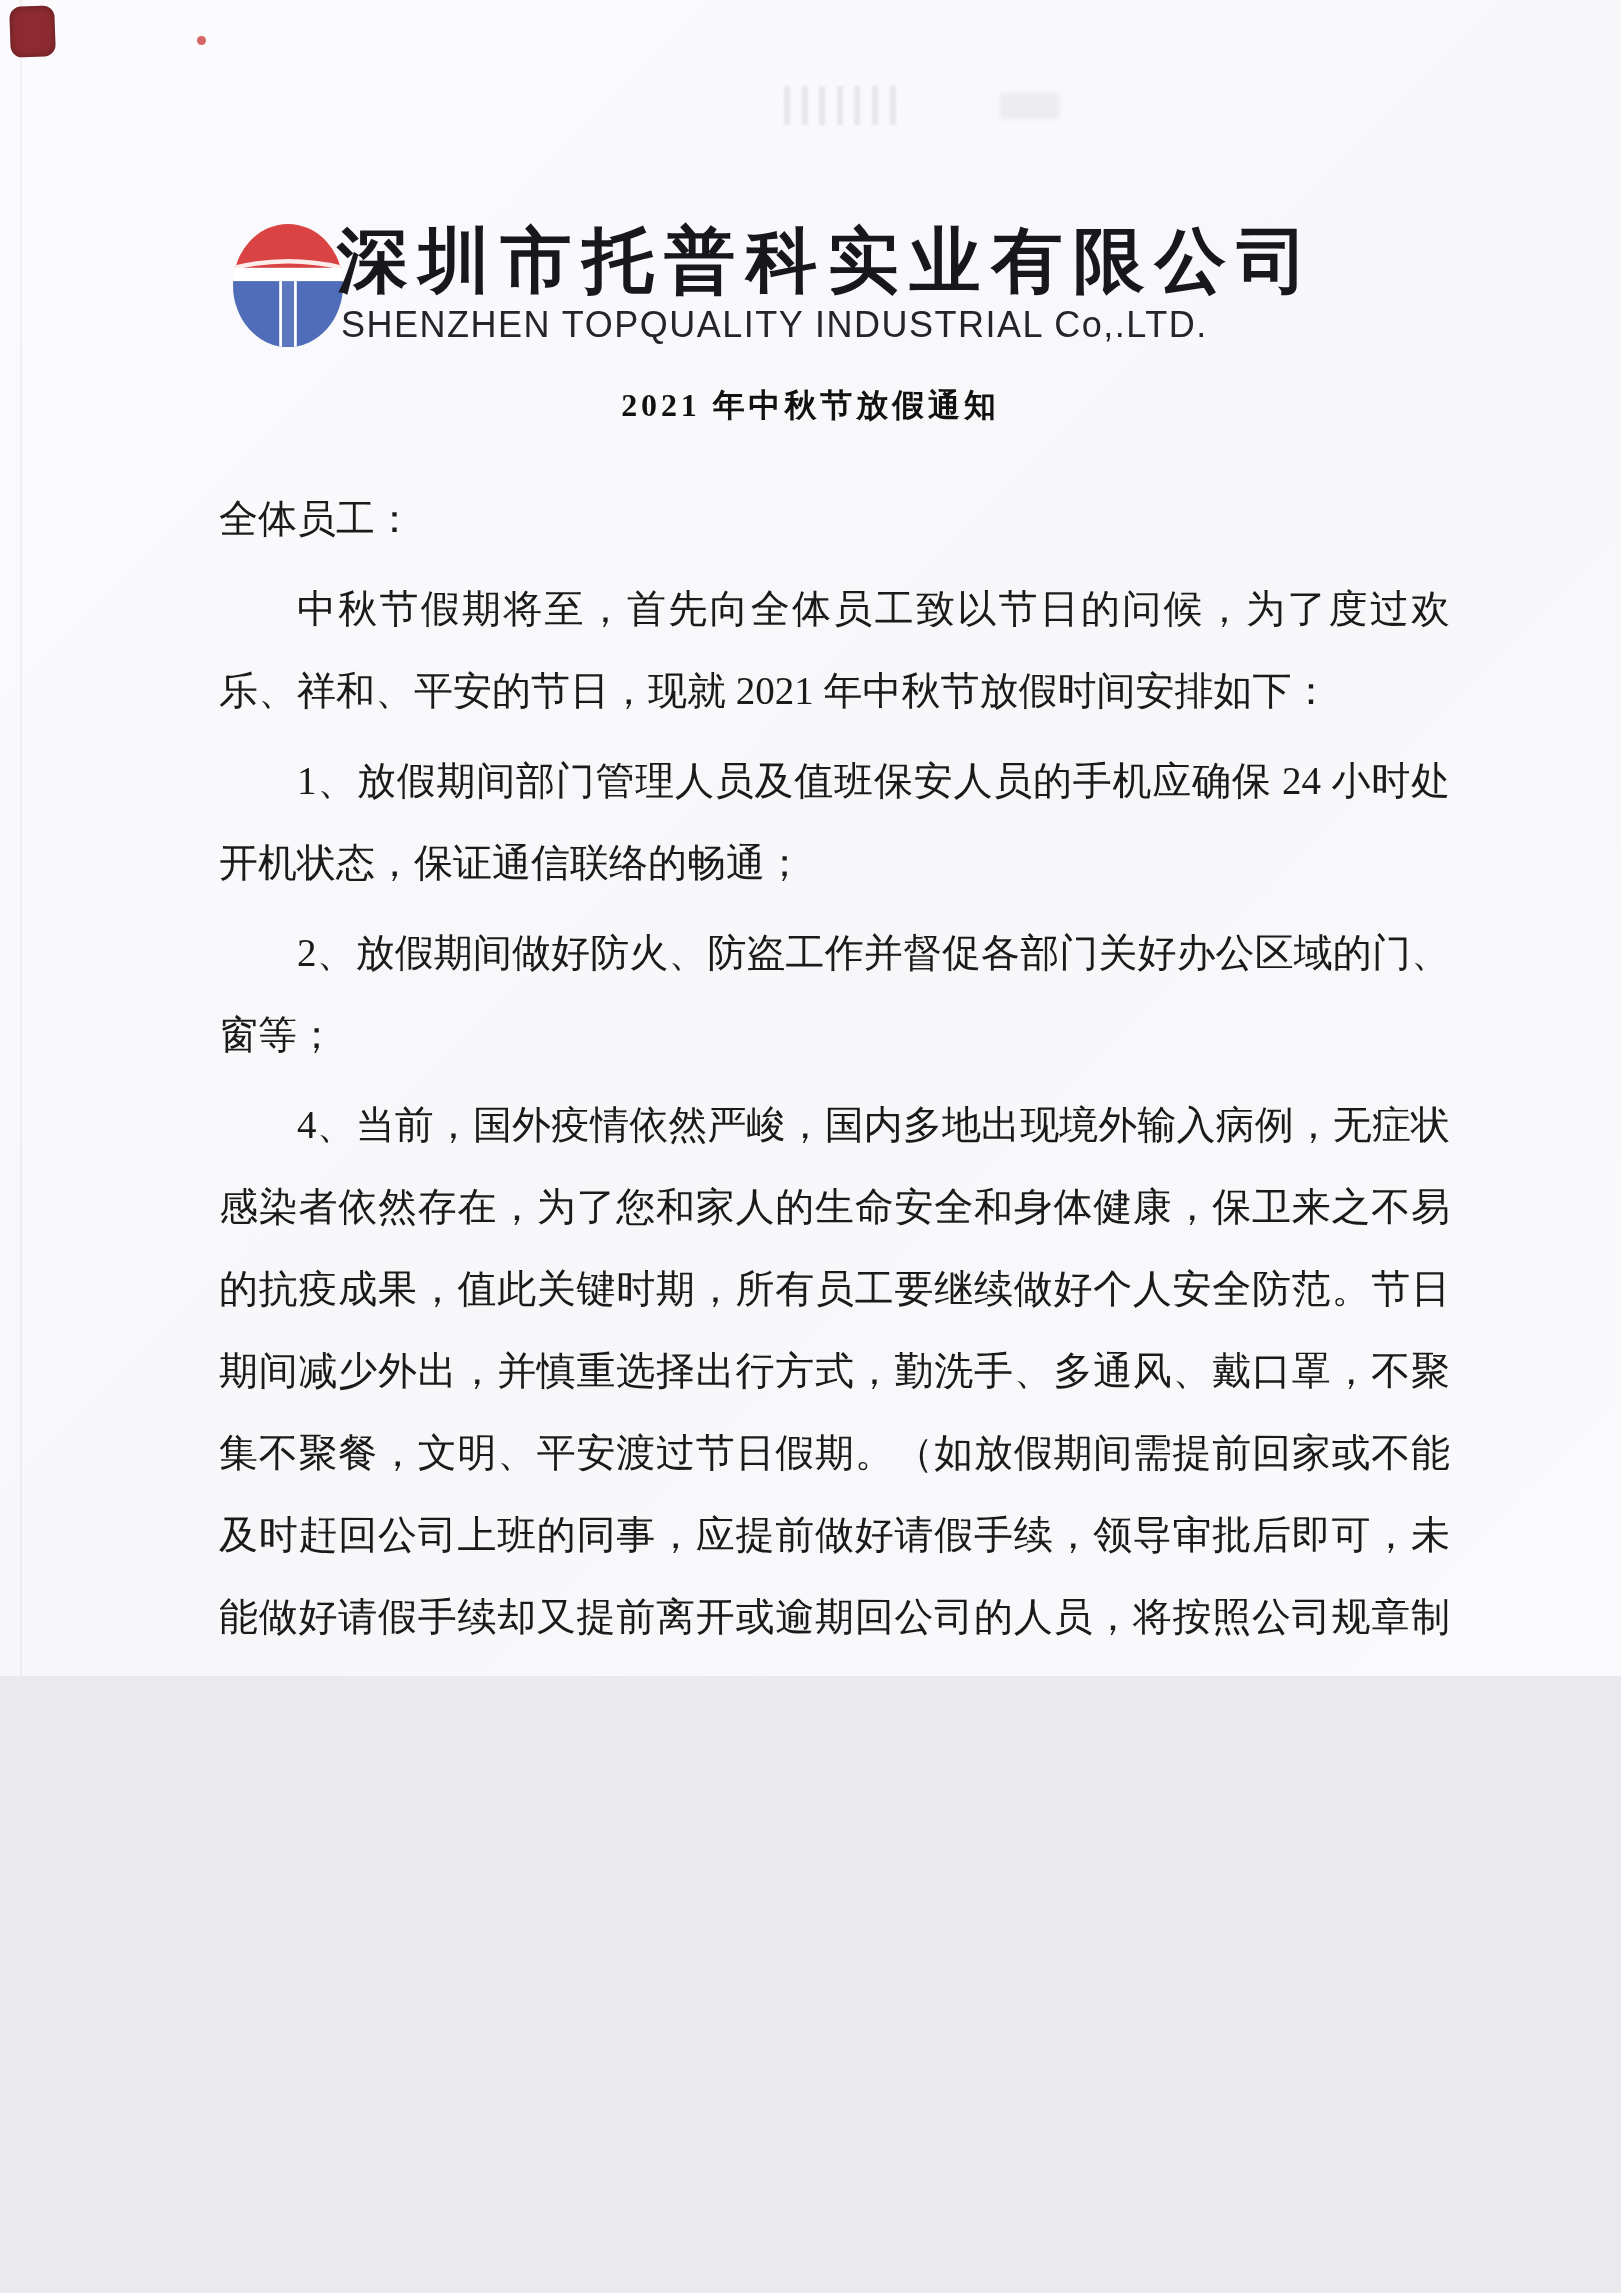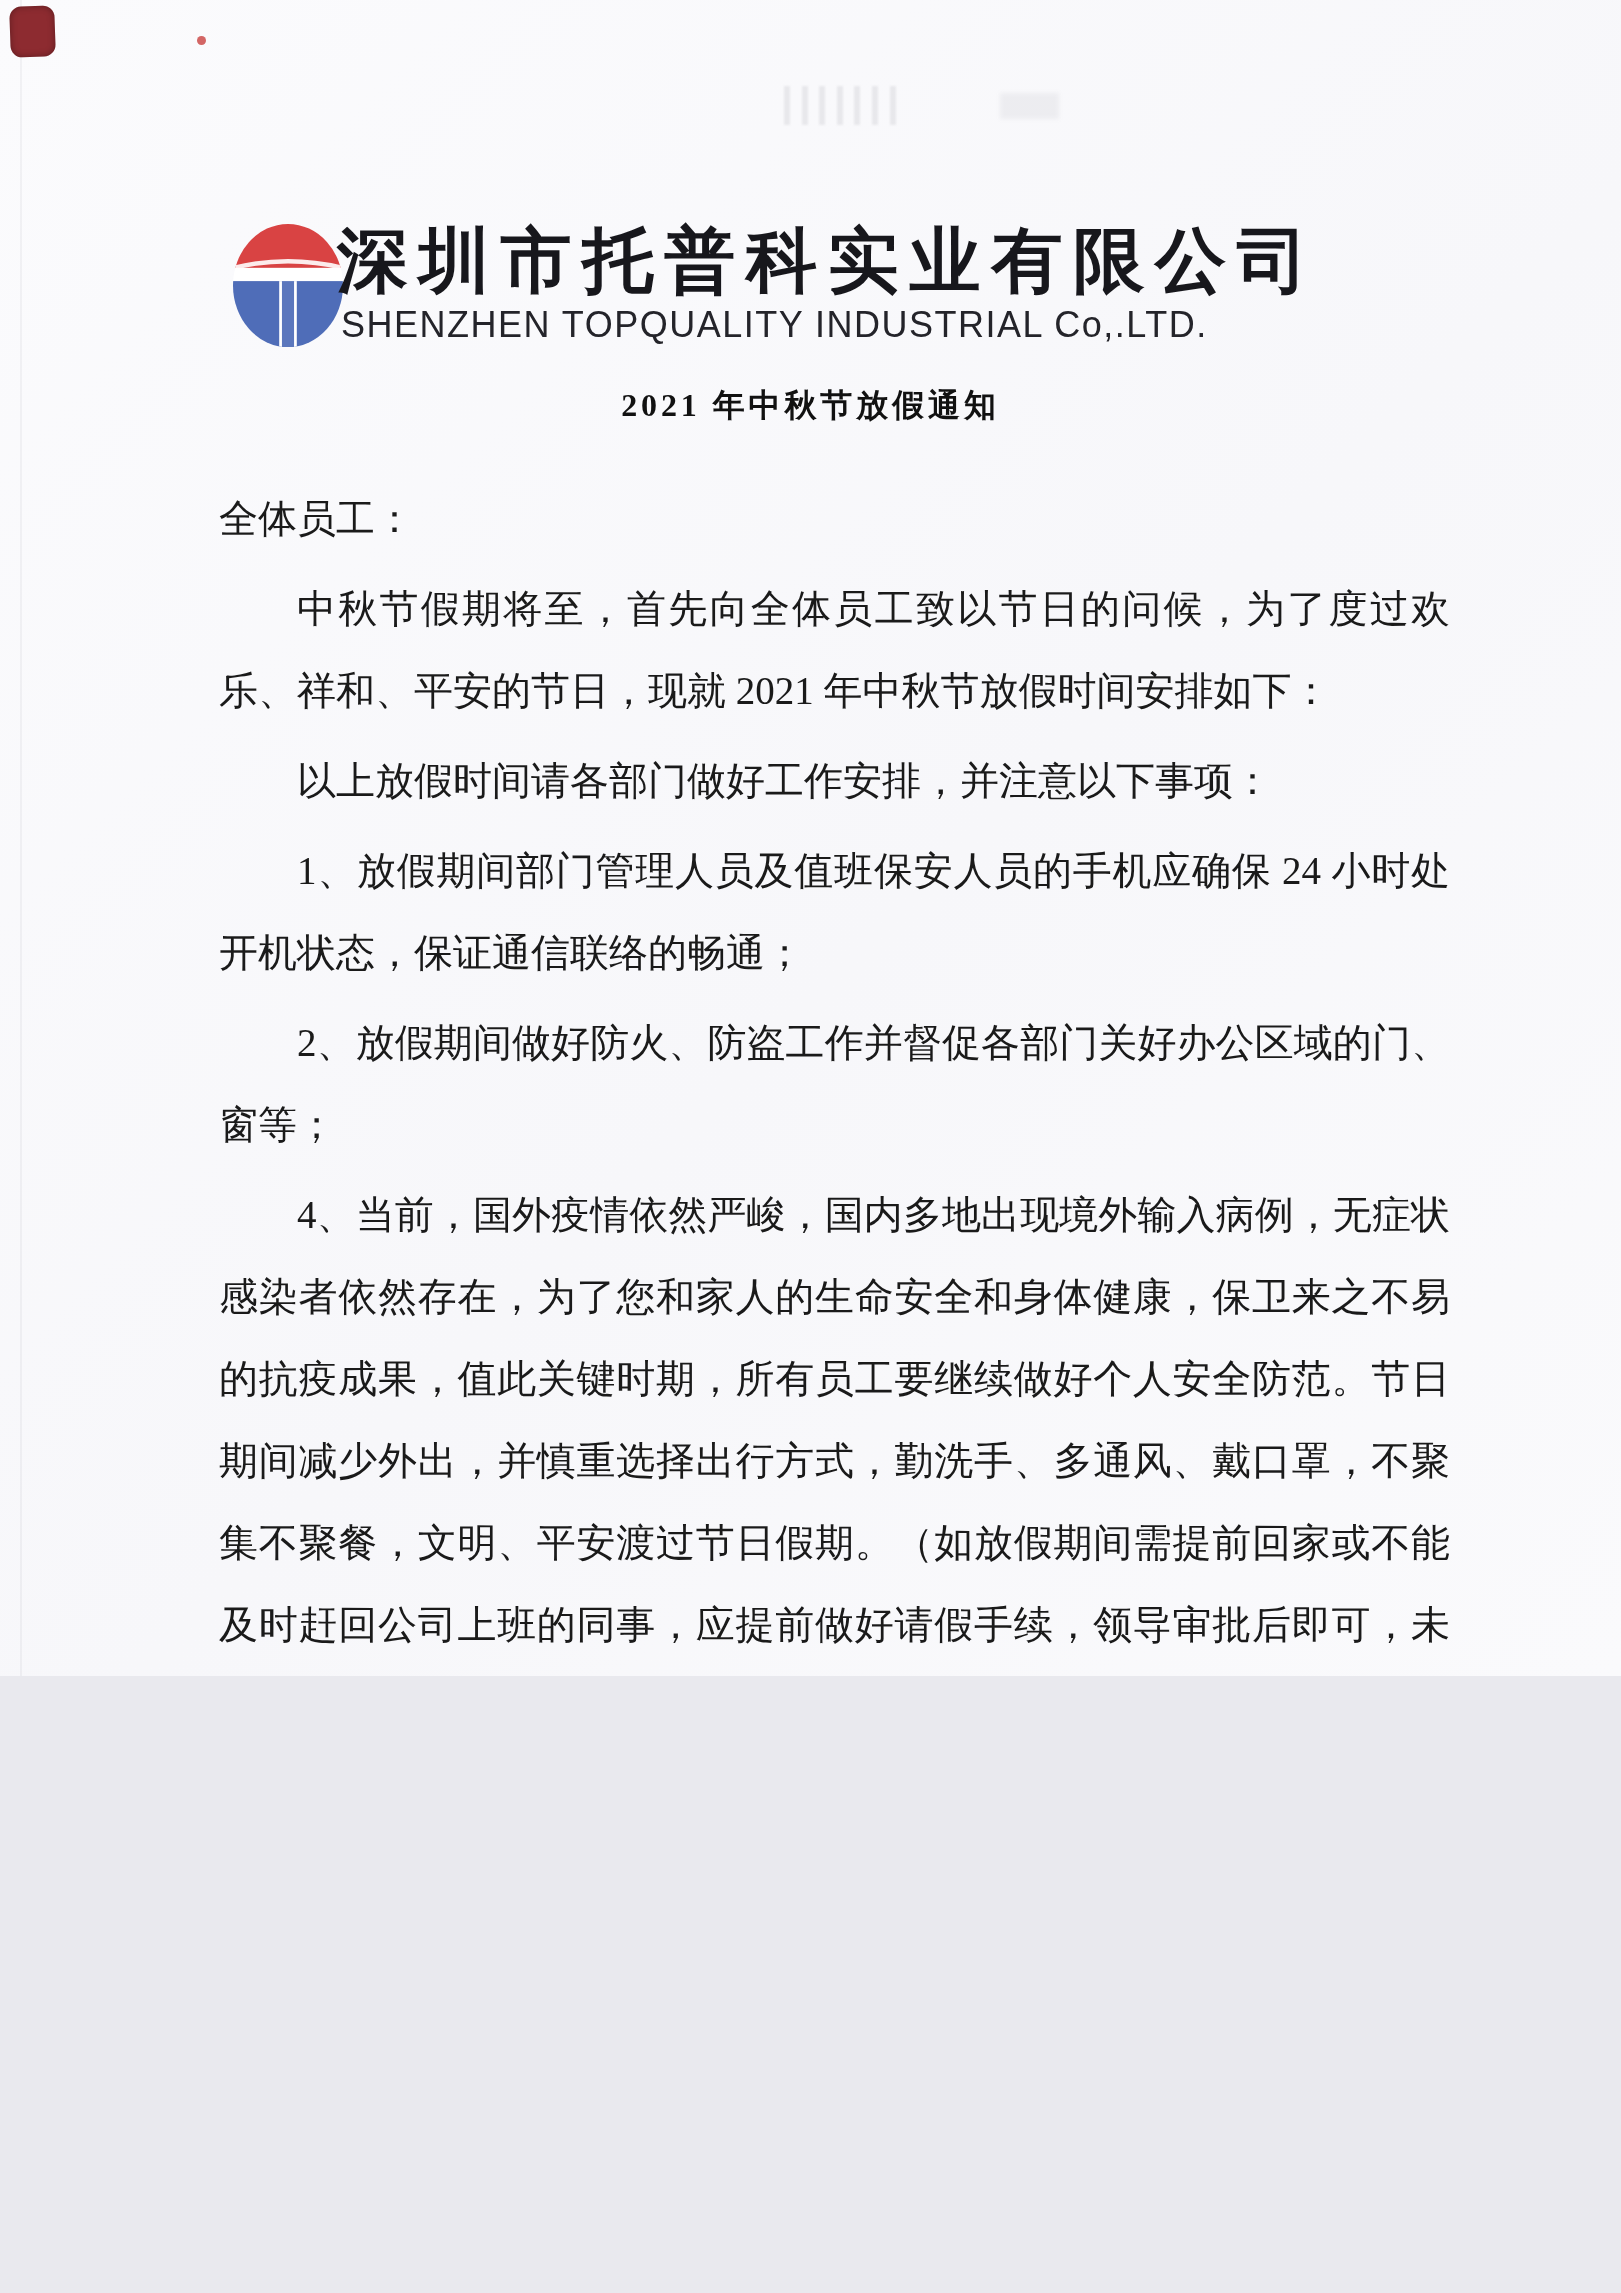--- a/index.html
+++ b/index.html
@@ -76,21 +76,20 @@
   </svg>
 
   <div class="company-cn">深圳市托普科实业有限公司</div>
   <div class="company-en">SHENZHEN TOPQUALITY INDUSTRIAL Co,.LTD.</div>
 
   <div class="doc-title">2021 年中秋节放假通知</div>
 
   <div class="body-text">
     <p>全体员工：</p>
     <p class="indent">中秋节假期将至，首先向全体员工致以节日的问候，为了度过欢乐、祥和、平安的节日，现就 2021 年中秋节放假时间安排如下：</p>
-    <p class="indent">以上放假时间请各部门做好工作安排，并注意以下事项：</p>
     <p class="indent">1、放假期间部门管理人员及值班保安人员的手机应确保 24 小时处开机状态，保证通信联络的畅通；</p>
     <p class="indent item2">2、放假期间做好防火、防盗工作并督促各部门关好办公区域的门、窗等；</p>
     <p class="indent">4、当前，国外疫情依然严峻，国内多地出现境外输入病例，无症状感染者依然存在，为了您和家人的生命安全和身体健康，保卫来之不易的抗疫成果，值此关键时期，所有员工要继续做好个人安全防范。节日期间减少外出，并慎重选择出行方式，勤洗手、多通风、戴口罩，不聚集不聚餐，文明、平安渡过节日假期。（如放假期间需提前回家或不能及时赶回公司上班的同事，应提前做好请假手续，领导审批后即可，未能做好请假手续却又提前离开或逾期回公司的人员，将按照公司规章制度做出相应的处罚）。</p>
     <p class="indent closing">祝全体员工度过一个愉快的假期，特此通知！</p>
   </div>
 
   <div class="sig-dept">人事行政部</div>
   <div class="sig-date">2021 年 9 月 14 日</div>
 
   <svg class="stamp" viewBox="0 0 320 320">

